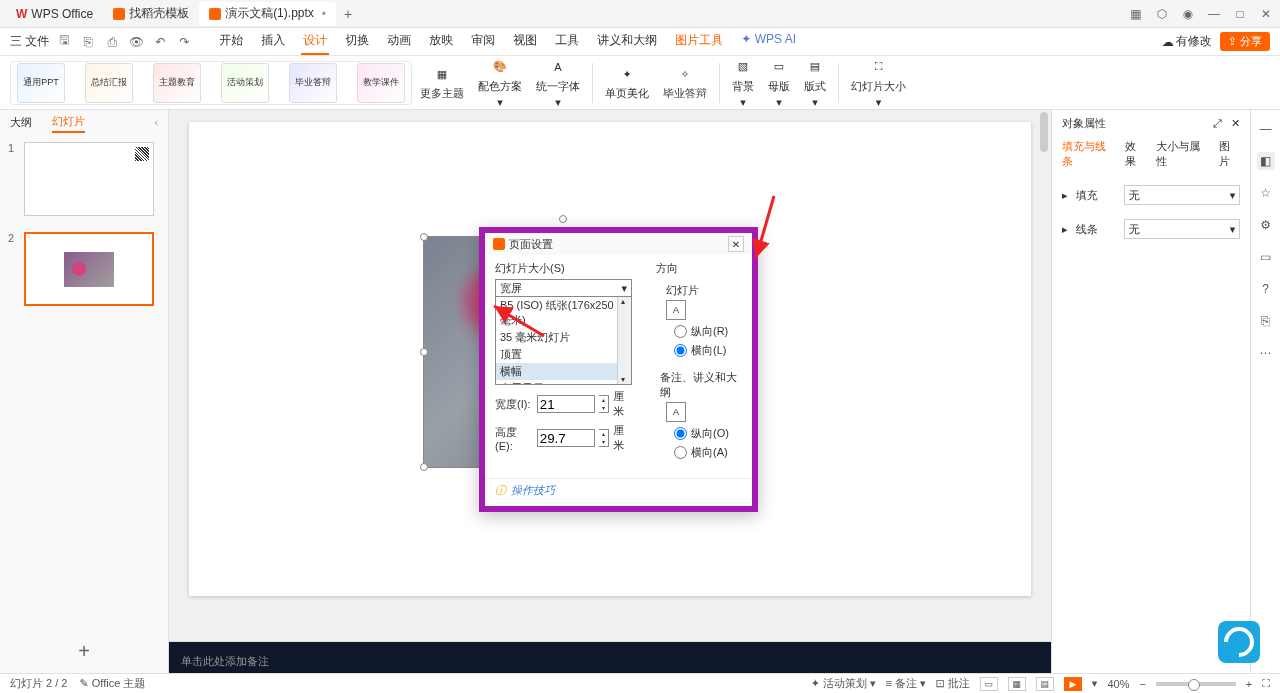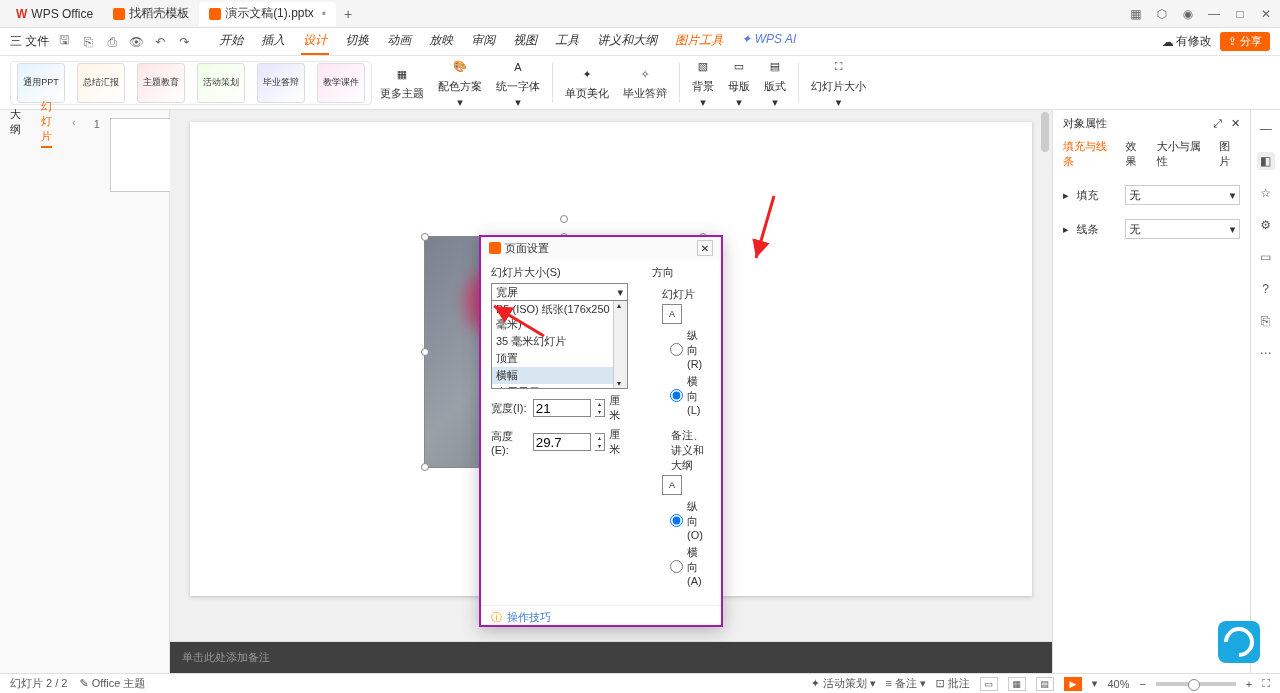--- a/index.html
+++ b/index.html
@@ -13,47 +13,47 @@
 .tab-close { margin-left: 4px; color: #999; }
 .tab-add { padding: 0 8px; color: #666; font-size: 14px; }
 .titlebar-right { margin-left: auto; display: flex; gap: 10px; color: #666; }
 .titlebar-btn { width: 16px; height: 16px; display: flex; align-items: center; justify-content: center; cursor: pointer; }
 
 
 .menubar { height: 28px; display: flex; align-items: center; padding: 0 10px; border-bottom: 1px solid #e5e5e5; gap: 4px; }
 .menu-left { display: flex; align-items: center; gap: 6px; }
 .menu-icon { width: 18px; height: 18px; display: flex; align-items: center; justify-content: center; color: #666; cursor: pointer; }
 .menu-tabs { display: flex; gap: 14px; margin-left: 20px; }
-.menu-tab { padding: 4px 2px; cursor: pointer; color: #333; font-style: italic; }
+.menu-tab { padding: 4px 2px; cursor: pointer; color: #333; }
 .menu-tab.active { color: #ff6200; border-bottom: 2px solid #ff6200; }
 .menu-tab.red { color: #ff6200; }
 .menu-right { margin-left: auto; display: flex; align-items: center; gap: 8px; }
 .share-btn { background: #ff6200; color: #fff; padding: 2px 8px; border-radius: 3px; font-size: 11px; }
 
 
 .ribbon { height: 54px; display: flex; align-items: center; padding: 4px 10px; border-bottom: 1px solid #e0e0e0; gap: 2px; background: #fff; }
 .ribbon-group { display: flex; flex-direction: column; align-items: center; padding: 0 6px; gap: 2px; }
 .ribbon-group.bordered { border: 1px solid #e8e8e8; border-radius: 4px; padding: 4px 6px; height: 44px; justify-content: center; }
-.ribbon-templates { display: flex; gap: 12px; }
+.ribbon-templates { display: flex; gap: 20px; }
 .template-card { width: 48px; height: 40px; border: 1px solid #ddd; border-radius: 3px; display: flex; flex-direction: column; align-items: center; justify-content: center; font-size: 9px; gap: 1px; background: linear-gradient(135deg,#fff,#f0f8ff); }
 .template-card.t1{background:linear-gradient(135deg,#e6f3ff,#fff);} 
 .template-card.t2{background:linear-gradient(135deg,#fff5e6,#fff);}
 .template-card.t3{background:linear-gradient(135deg,#ffe6e6,#fff);}
 .template-card.t4{background:linear-gradient(135deg,#f0ffe6,#fff);}
 .template-card.t5{background:linear-gradient(135deg,#e6e6ff,#fff);}
 .template-card.t6{background:linear-gradient(135deg,#ffe6f5,#fff);}
 .ribbon-divider { width: 1px; height: 40px; background: #e0e0e0; margin: 0 4px; }
 .ribbon-btn { display: flex; flex-direction: column; align-items: center; gap: 2px; padding: 2px 6px; cursor: pointer; font-size: 11px; color: #333; }
 .ribbon-btn-icon { width: 20px; height: 20px; display: flex; align-items: center; justify-content: center; }
 
 
 .main { display: flex; height: calc(693px - 28px - 28px - 54px - 20px); }
 
 
-.thumbs { width: 170px; border-right: 1px solid #e0e0e0; background: #f9f9f9; display: flex; flex-direction: row; }
+.thumbs { width: 170px; border-right: 1px solid #e0e0e0; background: #f9f9f9; display: flex; flex-direction: column; }
 .thumbs-header { height: 24px; display: flex; align-items: center; padding: 0 10px; gap: 20px; font-size: 11px; }
 .thumbs-tab { cursor: pointer; padding: 2px 0; }
 .thumbs-tab.active { color: #ff6200; border-bottom: 2px solid #ff6200; }
 .thumbs-collapse { margin-left: auto; color: #999; }
 .thumb-item { display: flex; align-items: flex-start; padding: 8px; gap: 6px; }
 .thumb-num { font-size: 11px; color: #666; width: 10px; }
 .thumb-slide { width: 130px; height: 74px; background: #fff; border: 1px solid #ccc; display: flex; align-items: center; justify-content: center; position: relative; }
 .thumb-slide.active { border: 2px solid #ff6200; }
 .thumb-slide .mini-img { width: 50px; height: 35px; background: linear-gradient(135deg,#8b5a8c,#a0a0a0); position: relative; }
 .thumb-slide .mini-img::after { content:''; position:absolute; top:10px; left:8px; width:14px; height:14px; background:#d4447a; border-radius:50%; }
@@ -66,36 +66,36 @@
 .slide { width: 842px; height: 474px; background: #fff; box-shadow: 0 1px 4px rgba(0,0,0,.2); position: relative; }
 .sel-image { position: absolute; left: 234px; top: 114px; width: 280px; height: 232px; background: linear-gradient(135deg,#7a8290 0%,#9aa0a8 40%,#6a7078 100%); border: 1px solid #888; }
 .sel-image::before { content:''; position:absolute; top:30px; left:40px; width:70px; height:70px; background:#c4406f; border-radius:50%; filter: blur(8px); opacity:.9; }
 .sel-handle { position: absolute; width: 8px; height: 8px; background: #fff; border: 1px solid #888; border-radius: 50%; }
 .sh-nw{top:-4px;left:-4px;} .sh-n{top:-4px;left:50%;margin-left:-4px;} .sh-ne{top:-4px;right:-4px;}
 .sh-w{top:50%;left:-4px;margin-top:-4px;} .sh-e{top:50%;right:-4px;margin-top:-4px;}
 .sh-sw{bottom:-4px;left:-4px;} .sh-s{bottom:-4px;left:50%;margin-left:-4px;} .sh-se{bottom:-4px;right:-4px;}
 .sh-rot{top:-22px;left:50%;margin-left:-4px;}
 .canvas-vscroll { position: absolute; right: 2px; top: 2px; bottom: 44px; width: 10px; background: #f0f0f0; }
 .canvas-vthumb{ position:absolute; top:0; width:8px; left:1px; height:40px; background:#ccc; border-radius:4px;}
-.notes-bar { height: 32px; border-top: 1px solid #e0e0e0; background: #404040; display: flex; align-items: center; padding: 2px 12px; color: #999; font-size: 11px; }
+.notes-bar { height: 32px; border-top: 1px solid #e0e0e0; background: #0f172a; display: flex; padding: 12px 12px; color: #999; font-size: 11px; }
 
 
 .rsidebar { width: 200px; border-left: 1px solid #e0e0e0; background: #fff; padding: 6px 10px; font-size: 11px; position: relative; }
 .rs-header { display: flex; align-items: center; justify-content: space-between; margin-bottom: 6px; }
 .rs-tabs { display: flex; gap: 10px; margin-bottom: 10px; }
 .rs-tab { cursor: pointer; padding: 2px 0; }
 .rs-tab.active { color: #ff6200; }
 .rs-row { display: flex; align-items: center; margin: 14px 0; gap: 8px; }
 .rs-label { flex: 0 0 40px; }
 .rs-select { flex: 1; height: 20px; border: 1px solid #ccc; padding: 0 4px; background: #fff; font-size: 11px; display:flex; align-items:center; justify-content:space-between; }
 .rdock { width: 30px; border-left: 1px solid #e0e0e0; display: flex; flex-direction: column; align-items: center; gap: 14px; padding-top: 10px; color: #555; }
 .rdock-btn { width: 18px; height: 18px; display:flex; align-items:center; justify-content:center; cursor:pointer; }
 
 
-.dialog { position: absolute; left: 479px; top: 235px; width: 244px; background: #fff; border: 2px solid #a21caf; box-shadow: 0 4px 16px rgba(0,0,0,.25); font-size: 11px; z-index: 100; }
+.dialog { position: absolute; left: 479px; top: 227px; width: 279px; background: #fff; border: 6px solid #a21caf; box-shadow: 0 4px 16px rgba(0,0,0,.25); font-size: 11px; z-index: 100; }
 .dlg-title { height: 22px; display: flex; align-items: center; padding: 0 8px; gap: 4px; background: #f9f9f9; }
 .dlg-title-icon{ width:12px; height:12px; background:#ff6200; border-radius:2px; }
 .dlg-close { margin-left: auto; border: 1px solid #ccc; width: 16px; height: 16px; display:flex; align-items:center; justify-content:center; cursor:pointer; font-size:10px; }
 .dlg-body { padding: 6px 10px 10px; display: flex; gap: 24px; }
 .dlg-left { flex: 1; }
 .dlg-right { width: 82px; display: flex; flex-direction: column; gap: 6px; }
 .dlg-label { margin-bottom: 3px; }
 .combo { height: 18px; border: 1px solid #888; display: flex; align-items: center; padding: 0 4px; background: #fff; justify-content: space-between; position: relative; }
 .listbox { border: 1px solid #888; border-top: none; background: #fff; max-height: 88px; overflow: hidden; position: relative; }
 .listbox div { padding: 1px 4px; cursor: pointer; }
@@ -106,21 +106,21 @@
 .dim-row { display: flex; align-items: center; gap: 4px; margin-top: 4px; }
 .dim-row label { width: 44px; }
 .dim-input { width: 58px; height: 18px; border: 1px solid #888; padding: 0 2px; }
 .spin { width: 12px; height: 18px; border: 1px solid #888; border-left: none; display:flex; flex-direction:column; font-size:6px; }
 .spin div{flex:1; text-align:center; line-height:8px; cursor:pointer;}
 .orient-box { padding: 4px; }
 .orient-radio { display: flex; align-items: center; gap: 4px; margin: 4px 0 4px 14px; }
 .orient-icon{ width:20px; height:20px; border:1px solid #888; display:flex; align-items:center; justify-content:center; margin:2px 0 2px 6px; font-size:9px; background:#fff;}
 .dlg-btn { height: 22px; border: 1px solid #888; background: #f5f5f5; cursor: pointer; display:flex; align-items:center; justify-content:center; }
 .dlg-btn.primary { border: 2px solid #1e6fd6; }
-.dlg-tips { padding: 4px 10px 0; border-top: 1px solid #eee; }
+.dlg-tips { padding: 4px 10px 8px; border-top: 1px solid #eee; font-style: italic; }
 .dlg-tips a { color: #3b7dd8; text-decoration: none; }
 .tips-icon { color: #ff9800; margin-right: 2px; }
 
 
 .arrow { position: absolute; z-index: 200; pointer-events: none; }
 
 
 .statusbar { height: 20px; border-top: 1px solid #e0e0e0; display: flex; align-items: center; padding: 0 10px; font-size: 11px; color: #555; gap: 12px; }
 .sb-right { margin-left: auto; display: flex; align-items: center; gap: 10px; }
 .sb-btn { width: 18px; height: 14px; border: 1px solid #ccc; cursor: pointer; display:flex; align-items:center; justify-content:center; font-size:9px; }
@@ -378,21 +378,21 @@
         <div class="orient-radio">
             <input type="radio" name="o1" style="">
             <span>纵向(R)</span>
           </div>
         <div class="orient-radio">
             <input type="radio" name="o1" checked="" style="">
             <span>横向(L)</span>
           </div>
       </div>
       <div class="orient-box">
-        <div style="margin-left:15px;">备注、讲义和大纲</div>
+        <div style="margin-left:0;">备注、讲义和大纲</div>
         <div class="orient-icon">A</div>
         <div class="orient-radio">
             <input type="radio" name="o2" checked="" style="">
             <span>纵向(O)</span>
           </div>
         <div class="orient-radio">
             <input type="radio" name="o2" style="">
             <span>横向(A)</span>
           </div>
       </div>

